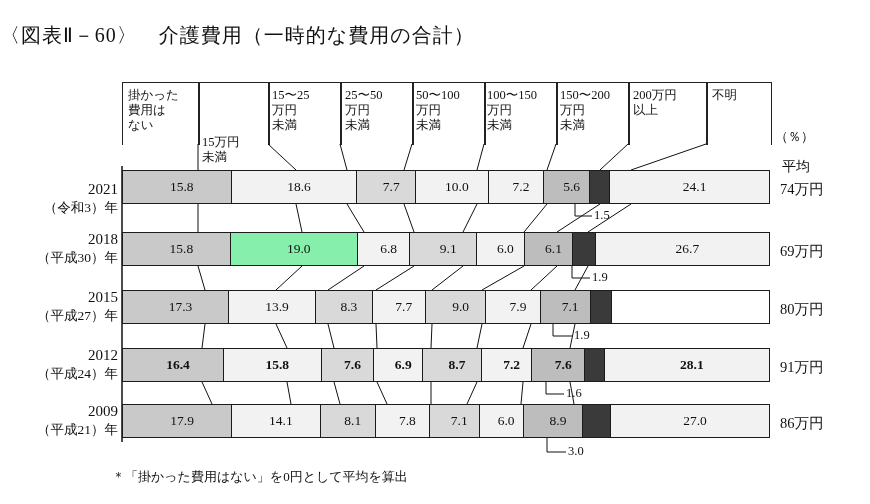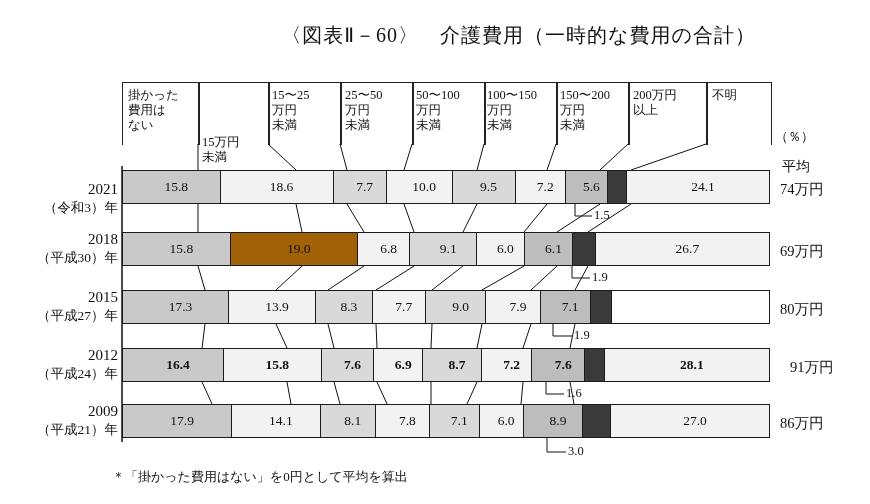--- a/index.html
+++ b/index.html
@@ -6,21 +6,21 @@
   body{
     width:870px;height:504px;
     background:#ffffff;
     font-family:"Liberation Serif", serif;
     color:#111;
     position:relative;
     overflow:hidden;
   }
   .title{
     position:absolute;top:22px;left:0;width:756px;
-    text-align:right;
+    text-align:left;
     font-size:20px;
     letter-spacing:1px;
     font-weight:500;
   }
   
   .cat{
     position:absolute;
     font-size:12.5px;
     line-height:15px;
     white-space:pre-line;
@@ -191,23 +191,20 @@
     </div>
     <div class="seg" style="flex: 18.6 0 0px; background: rgb(242, 242, 242);">
       <span>18.6</span>
     </div>
     <div class="seg" style="flex: 7.7 0 0px; background: rgb(217, 217, 217);">
       <span>7.7</span>
     </div>
     <div class="seg" style="flex: 10 0 0px; background: rgb(242, 242, 242);">
       <span>10.0</span>
     </div>
-    <div class="seg" style="flex: 9.5 0 0px; background: rgb(217, 217, 217);">
-      <span>9.5</span>
-    </div>
     <div class="seg" style="flex: 7.2 0 0px; background: rgb(242, 242, 242);">
       <span>7.2</span>
     </div>
     <div class="seg" style="flex: 5.6 0 0px; background: rgb(189, 189, 189);">
       <span>5.6</span>
     </div>
     <div class="seg" style="flex: 1.5 0 0px; background: rgb(58, 58, 58);"></div>
     <div class="seg" style="flex: 24.1 0 0px; background: rgb(242, 242, 242);">
       <span>24.1</span>
     </div>
@@ -216,21 +213,21 @@
 <div class="leader" style="left:594px;top:208px;">1.5</div>
 
 <div class="year" style="left:10px;top:230px;width:108px;">
   <span class="y1">2018</span><br>
   <span class="y2">（平成30）</span><span class="y2">年</span>
 </div>
 <div class="bar" id="bar1" style="left:122px;top:232px;width:648px;">
     <div class="seg" style="flex: 15.8 0 0px; background: rgb(201, 201, 201);">
       <span>15.8</span>
     </div>
-    <div class="seg" style="flex: 19 0 0px; background: #a16207;">
+    <div class="seg" style="flex: 19 0 0px; background: #86efac;">
       <span>19.0</span>
     </div>
     <div class="seg" style="flex: 6.8 0 0px; background: rgb(242, 242, 242);">
       <span>6.8</span>
     </div>
     <div class="seg" style="flex: 9.1 0 0px; background: rgb(217, 217, 217);">
       <span>9.1</span>
     </div>
     <div class="seg" style="flex: 6 0 0px; background: rgb(242, 242, 242);">
       <span>6.0</span>
@@ -304,21 +301,21 @@
       <span>7.2</span>
     </div>
     <div class="seg" style="flex: 7.6 0 0px; background: rgb(189, 189, 189);">
       <span>7.6</span>
     </div>
     <div class="seg" style="flex: 1.6 0 0px; background: rgb(58, 58, 58);"></div>
     <div class="seg" style="flex: 28.1 0 0px; background: rgb(242, 242, 242);">
       <span>28.1</span>
     </div>
   </div>
-<div class="avgval" style="left:780px;top:358px;margin-left:10px;">91万円</div>
+<div class="avgval" style="left:780px;top:358px;">91万円</div>
 <div class="leader" style="left:566px;top:386px;">1.6</div>
 
 <div class="year" style="left:10px;top:402px;width:108px;">
   <span class="y1">2009</span><br>
   <span class="y2">（平成21）</span><span class="y2">年</span>
 </div>
 <div class="bar" id="bar4" style="left:122px;top:404px;width:648px;">
     <div class="seg" style="flex: 17.9 0 0px; background: rgb(201, 201, 201);">
       <span>17.9</span>
     </div>

